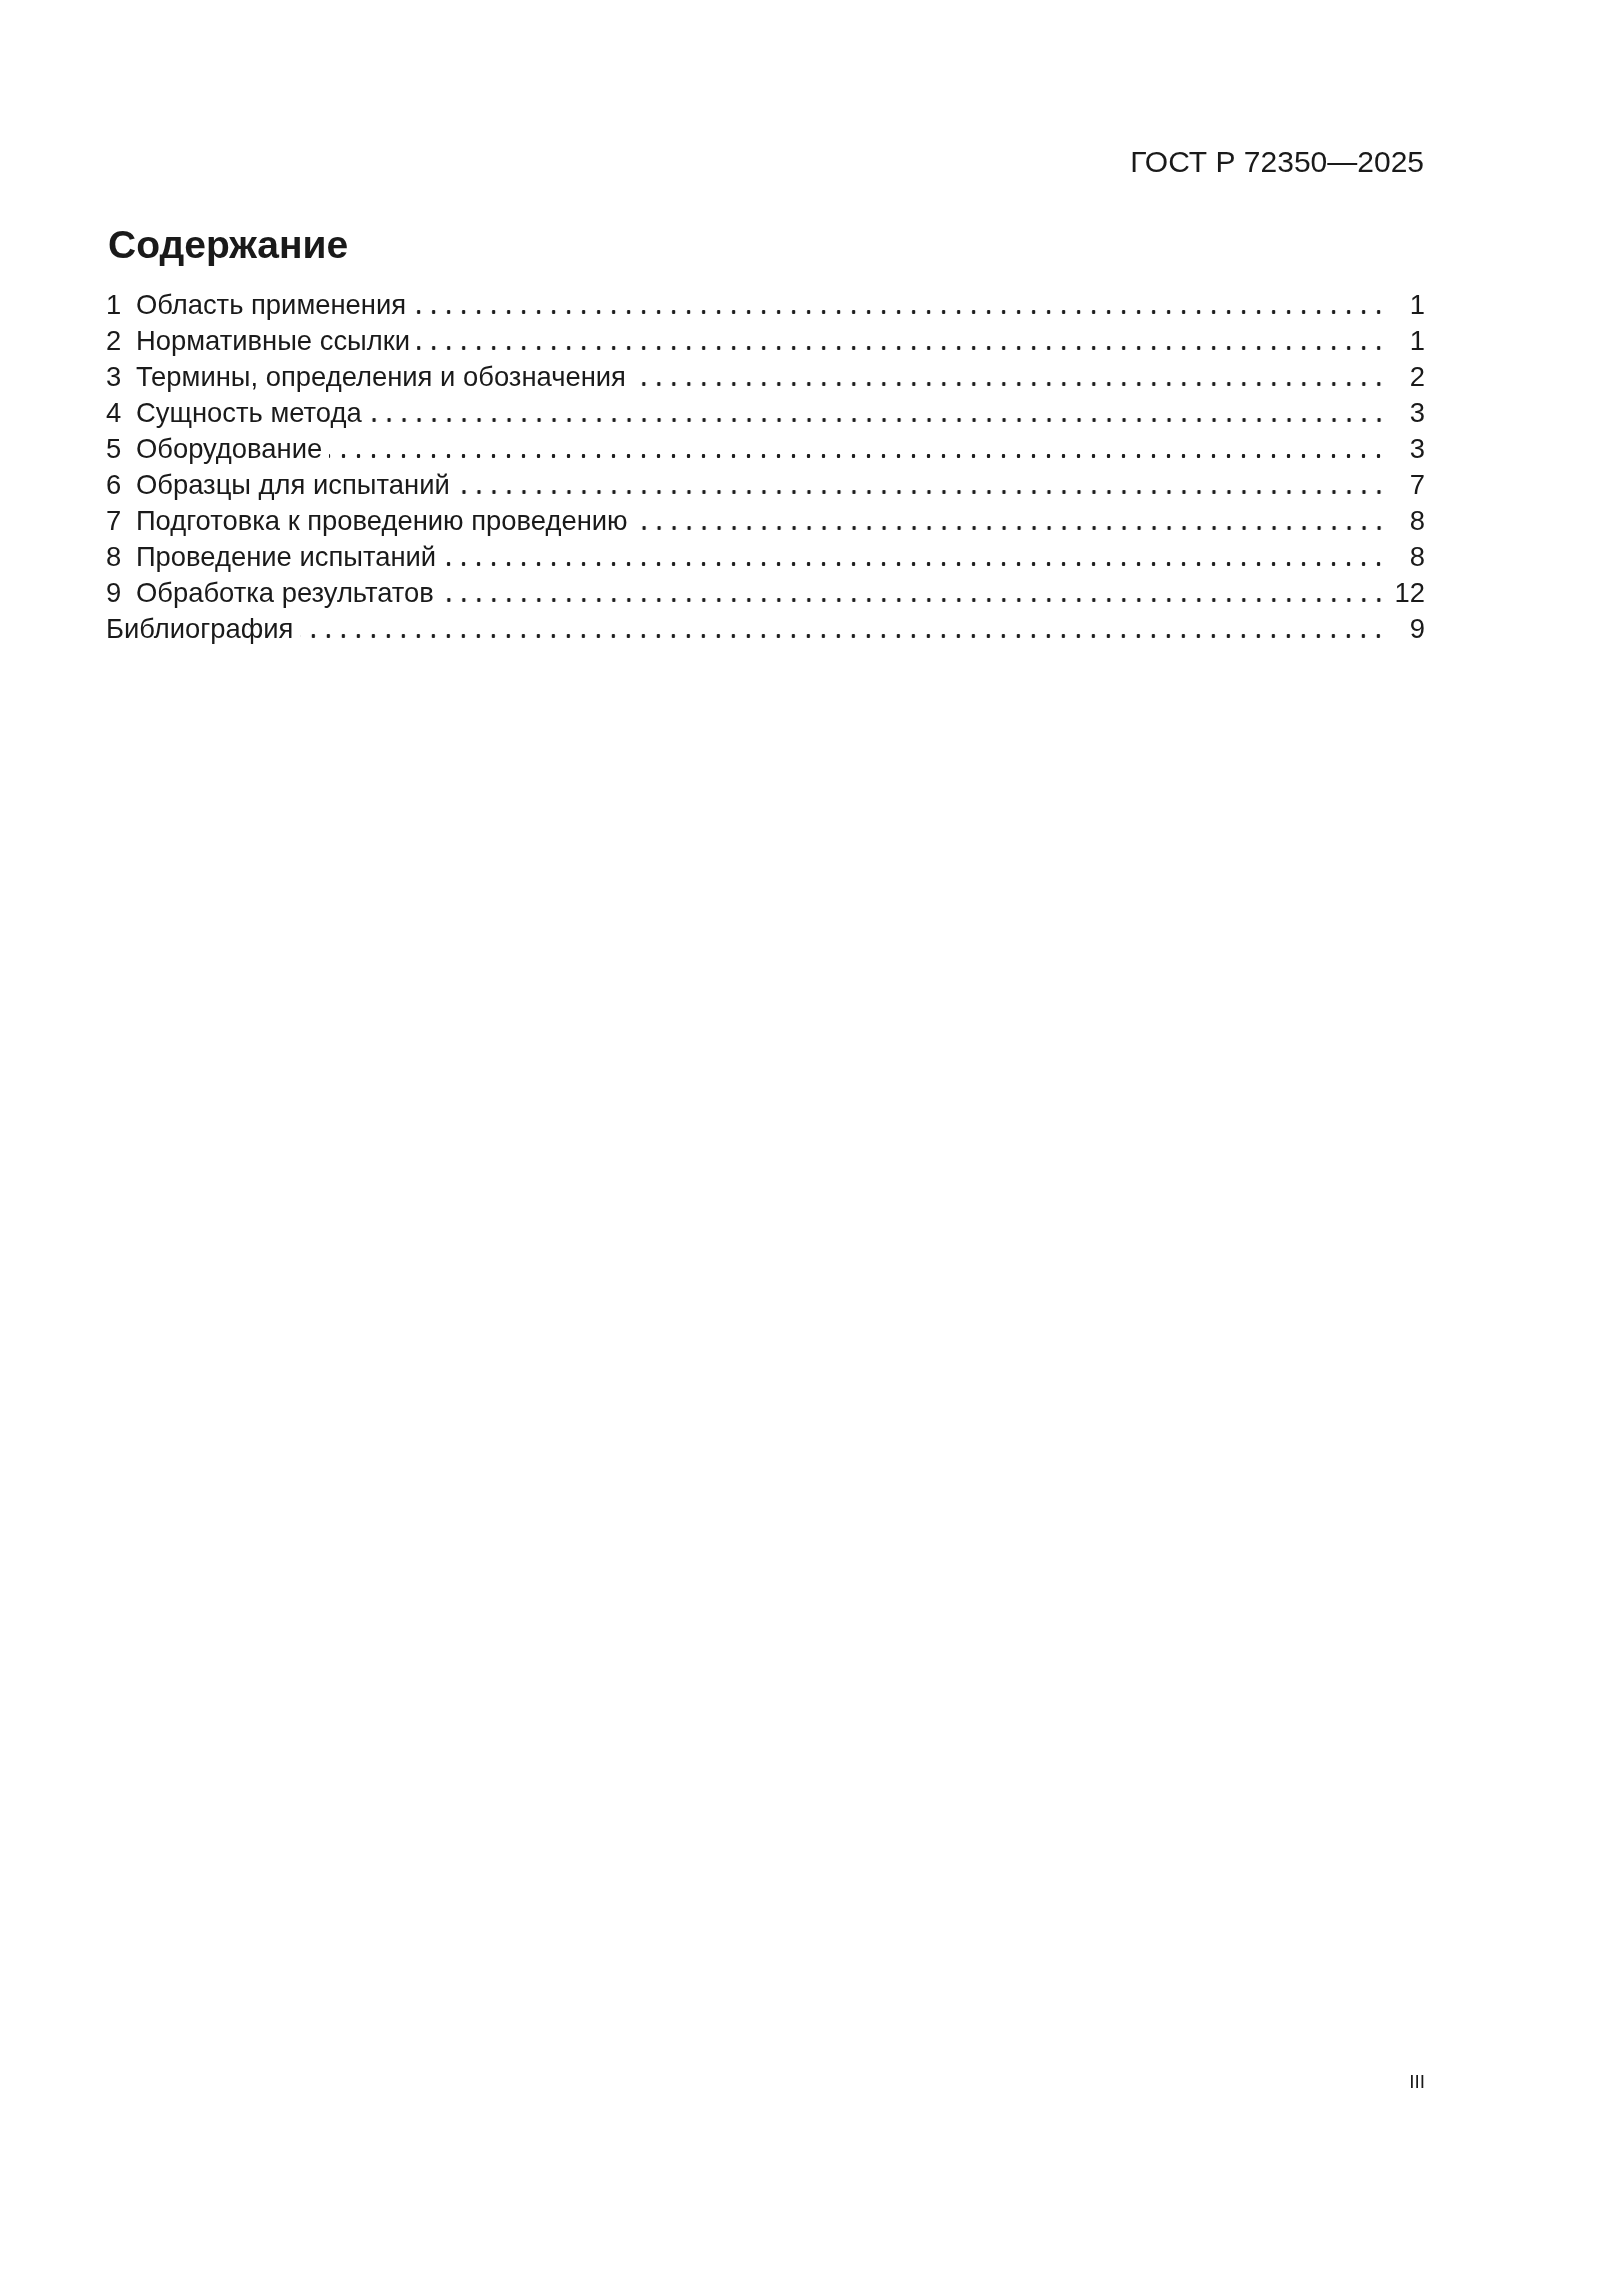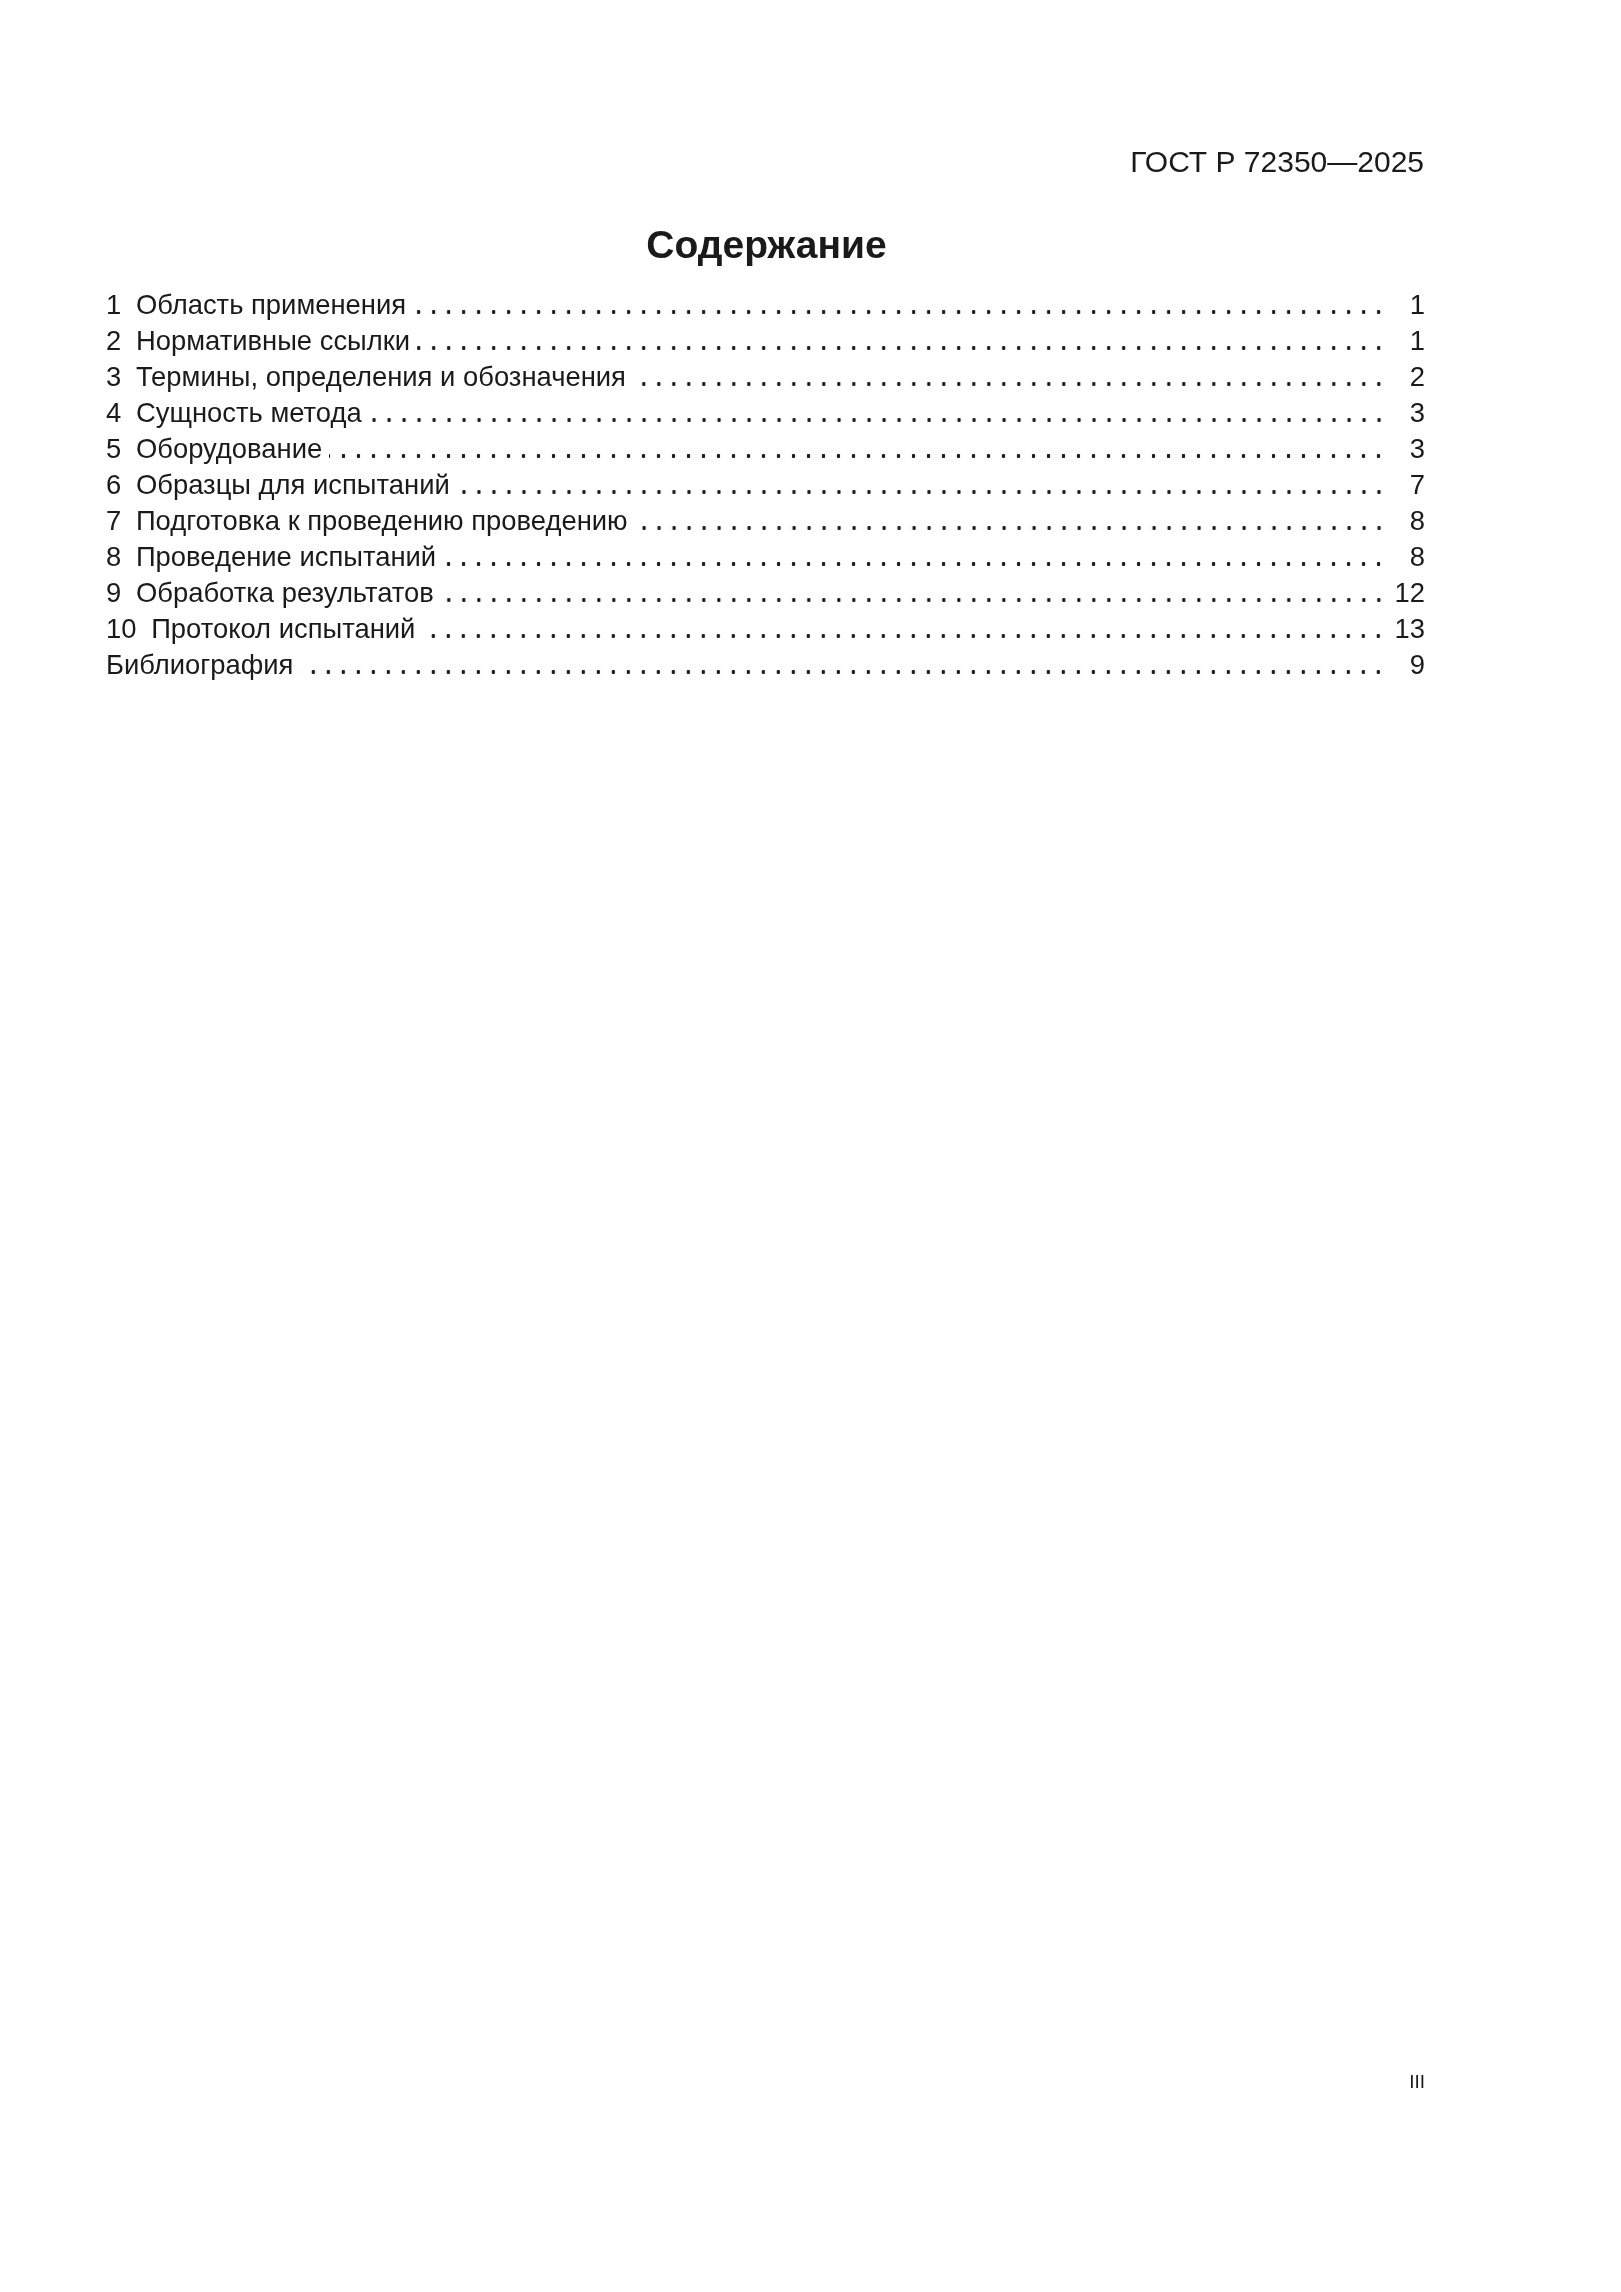--- a/index.html
+++ b/index.html
@@ -23,21 +23,20 @@
     font-weight: 400;
     line-height: 30px;
     white-space: nowrap;
   }
   .doc-title {
     position: absolute;
     top: 224px;
     left: 108px;
     width: 1317px;
     margin: 0;
-    text-align: center;
     font-size: 39px;
     font-weight: 700;
     line-height: 41px;
   }
   .toc {
     position: absolute;
     top: 287px;
     left: 106px;
     width: 1319px;
   }
@@ -148,26 +147,20 @@
     <span class="toc-page">8</span>
   </div>
 
   <div class="toc-row">
     <span class="toc-num">9</span>
     <span class="toc-label">Обработка результатов</span>
     <span class="toc-dots"></span>
     <span class="toc-page">12</span>
   </div>
 
-  <div class="toc-row">
-    <span class="toc-num">10</span>
-    <span class="toc-label">Протокол испытаний</span>
-    <span class="toc-dots"></span>
-    <span class="toc-page">13</span>
-  </div>
 
   <div class="toc-row">
 
     <span class="toc-label">Библиография</span>
     <span class="toc-dots"></span>
     <span class="toc-page">9</span>
   </div>
 </nav>
 
   <div class="doc-footer">III</div>

